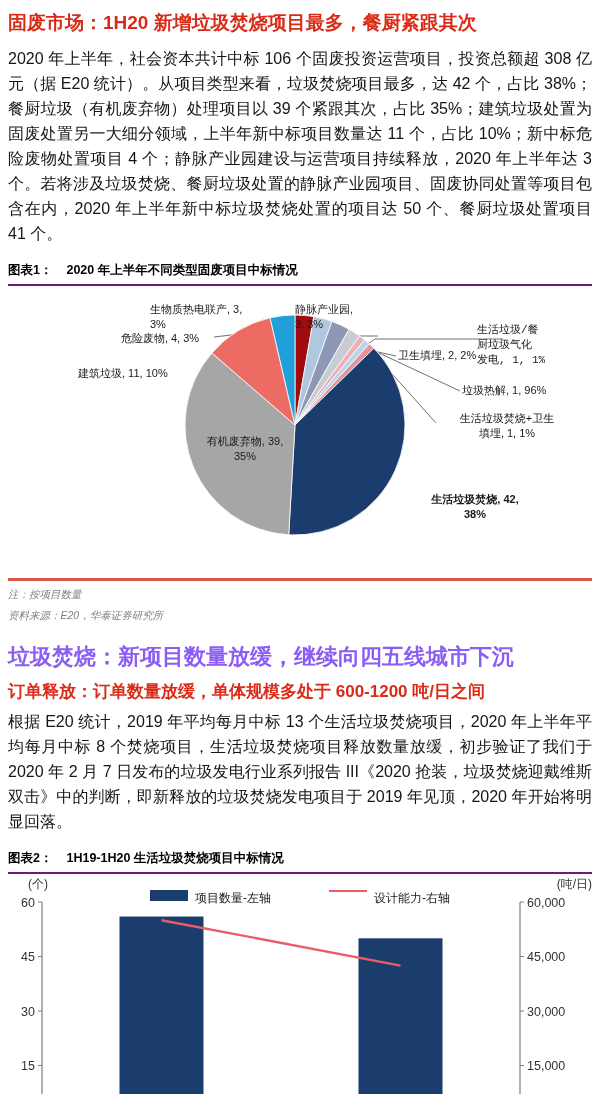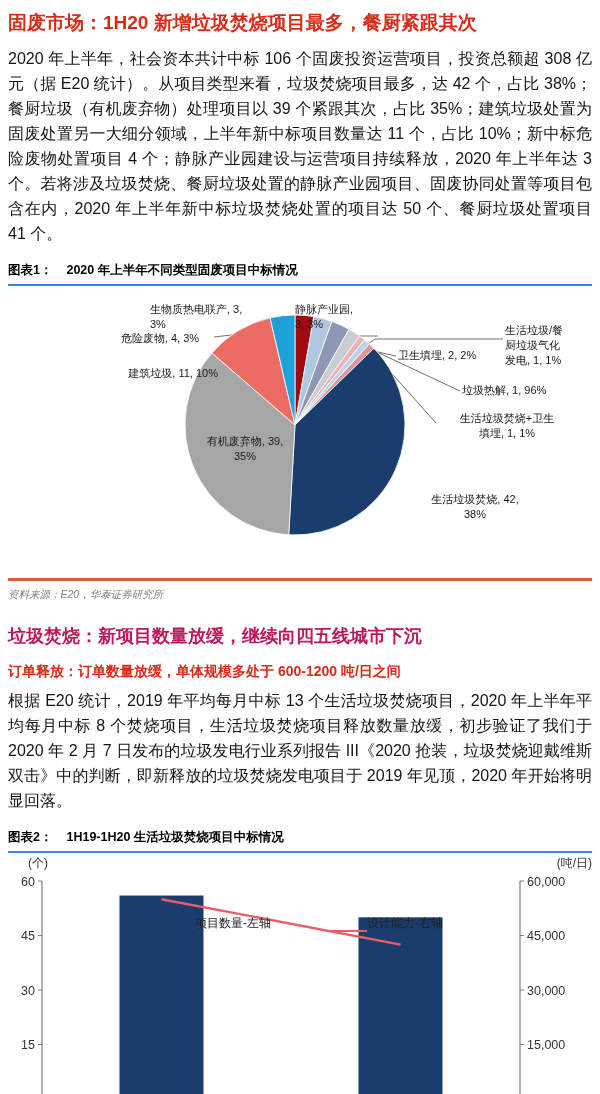--- a/index.html
+++ b/index.html
@@ -13,56 +13,56 @@
   .doc-title{
     font-size:19px;font-weight:700;color:#d92b17;
     margin:2px 0 10px 0;line-height:26px;
   }
   .body-para{
     font-size:16px;line-height:25px;text-align:justify;
     margin:0 0 10px 0;color:#151515;
   }
   .fig-header{
     font-size:12.5px;font-weight:700;color:#000;
-    border-bottom:2px solid #3b82f6;
+    border-bottom:2px solid #701a75;
     padding:6px 0 5px 0;margin-top:4px;
   }
   .fig-header .fig-label{margin-right:14px;}
   .chart-region{position:relative;width:584px;}
   .pie-region{height:288px;}
   .combo-region{height:274px;}
   .pie-callout{
     position:absolute;font-size:11px;line-height:15px;color:#1a1a1a;
     white-space:pre-line;
   }
   .rule-bottom{height:3px;background:#d95744;margin-top:4px;}
   .note-line{
     font-size:10.5px;color:#808080;font-style:italic;
     margin:5px 0 0 0;line-height:16px;
   }
   .section-title{
-    font-size:18px;font-weight:700;color:#be185d;
+    font-size:22px;font-weight:700;color:#8b5cf6;
     margin:22px 0 6px 0;line-height:24px;
   }
   .section-subtitle{
-    font-size:14px;font-weight:700;color:#d92b17;
+    font-size:17px;font-weight:700;color:#d92b17;
     margin:12px 0 6px 0;line-height:22px;
   }
   .axis-unit{
     position:absolute;top:2px;font-size:12px;color:#333333;
   }
   .axis-unit.left{left:20px;}
   .axis-unit.right{right:0px;}
   .combo-legend{
     position:absolute;top:16px;left:0;right:0;
     display:flex;justify-content:center;gap:58px;
     font-size:12px;color:#222;align-items:center;
     pointer-events:none;
   }
-  .legend-item{display:flex;align-items:flex-end;margin-top:46px;}
+  .legend-item{display:flex;align-items:flex-start;gap:7px;}
   .legend-swatch-bar{width:38px;height:11px;background:#1a3d6e;display:inline-block;}
   .legend-swatch-line{width:38px;height:0;border-top:2.5px solid #e85d66;display:inline-block;}
   svg text{font-family:"Liberation Sans", sans-serif;}
 </style>
 </head>
 <body>
 
 <div class="page">
 
   <h1 class="doc-title">固废市场：1H20 新增垃圾焚烧项目最多，餐厨紧跟其次</h1>
@@ -89,28 +89,29 @@
         <path d="M287,139 L341.09,43.22 A110,110 0 0 1 351.66,50.01 Z" fill="#c8ccd3" stroke="#ffffff" stroke-width="0.8"></path>
         <path d="M287,139 L351.66,50.01 A110,110 0 0 1 356.63,53.84 Z" fill="#f0afb3" stroke="#ffffff" stroke-width="0.8"></path>
         <path d="M287,139 L356.63,53.84 A110,110 0 0 1 361.38,57.96 Z" fill="#b9d5ed" stroke="#ffffff" stroke-width="0.8"></path>
         <path d="M287,139 L361.38,57.96 A110,110 0 0 1 365.88,62.34 Z" fill="#e29597" stroke="#ffffff" stroke-width="0.8"></path>
         <path d="M287,139 L365.88,62.34 A110,110 0 0 1 280.72,248.82 Z" fill="#1a3d6e" stroke="#ffffff" stroke-width="0.8"></path>
         <path d="M287,139 L280.72,248.82 A110,110 0 0 1 203.87,66.97 Z" fill="#a6a6a6" stroke="#ffffff" stroke-width="0.8"></path>
         <path d="M287,139 L203.87,66.97 A110,110 0 0 1 262.09,31.86 Z" fill="#ec6c64" stroke="#ffffff" stroke-width="0.8"></path>
         <path d="M287,139 L262.09,31.86 A110,110 0 0 1 287.00,29.00 Z" fill="#1fa0d8" stroke="#ffffff" stroke-width="0.8"></path>
       </svg><div class="pie-callout" style="left: 142px; top: 16px; width: 150px; text-align: left;">生物质热电联产, 3,
 3%</div><div class="pie-callout" style="left: 287px; top: 16px; width: 110px; text-align: left;">静脉产业园,
-3, 3%</div><div class="pie-callout" style="left: 390px; top: 62px; width: 120px; text-align: left;">卫生填埋, 2, 2%</div><div class="pie-callout" style="left: 497px; top: 37px; width: 92px; text-align: left;">生活垃圾/餐
+3, 3%</div><div class="pie-callout" style="left: 390px; top: 62px; width: 120px; text-align: left;">卫生填埋, 2, 2%</div><div class="pie-callout" style="left: 469px; top: 37px; width: 92px; text-align: left; font-family: Liberation Mono, monospace;">生活垃圾/餐
 厨垃圾气化
 发电, 1, 1%</div><div class="pie-callout" style="left: 454px; top: 97px; width: 110px; text-align: left;">垃圾热解, 1, 96%</div><div class="pie-callout" style="left: 424px; top: 125px; width: 150px; text-align: center;">生活垃圾焚烧+卫生
-填埋, 1, 1%</div><div class="pie-callout" style="left: 377px; top: 206px; width: 180px; text-align: center;">生活垃圾焚烧, 42,
+填埋, 1, 1%</div><div class="pie-callout" style="left: 377px; top: 206px; width: 180px; text-align: center; font-weight: bold;">生活垃圾焚烧, 42,
 38%</div><div class="pie-callout" style="left: 177px; top: 148px; width: 120px; text-align: center;">有机废弃物, 39,
-35%</div><div class="pie-callout" style="left: 70px; top: 80px; width: 140px; text-align: right;">建筑垃圾, 11, 10%</div><div class="pie-callout" style="left: 87px; top: 45px; width: 130px; text-align: center;">危险废物, 4, 3%</div></div>
+35%</div><div class="pie-callout" style="left: 70px; top: 80px; width: 140px; text-align: left;">建筑垃圾, 11, 10%</div><div class="pie-callout" style="left: 87px; top: 45px; width: 130px; text-align: center;">危险废物, 4, 3%</div></div>
 
   <div class="rule-bottom"></div>
+  <p class="note-line">注：按项目数量</p>
   <p class="note-line">资料来源：E20，华泰证券研究所</p>
 
   <h2 class="section-title">垃圾焚烧：新项目数量放缓，继续向四五线城市下沉</h2>
   <h3 class="section-subtitle">订单释放：订单数量放缓，单体规模多处于 600-1200 吨/日之间</h3>
   <p class="body-para">根据 E20 统计，2019 年平均每月中标 13 个生活垃圾焚烧项目，2020 年上半年平均每月中标 8 个焚烧项目，生活垃圾焚烧项目释放数量放缓，初步验证了我们于 2020 年 2 月 7 日发布的垃圾发电行业系列报告 III《2020 抢装，垃圾焚烧迎戴维斯双击》中的判断，即新释放的垃圾焚烧发电项目于 2019 年见顶，2020 年开始将明显回落。</p>
 
   <div class="fig-header">
     <span class="fig-label">图表2：</span><span>1H19-1H20 生活垃圾焚烧项目中标情况</span>
   </div>
 

